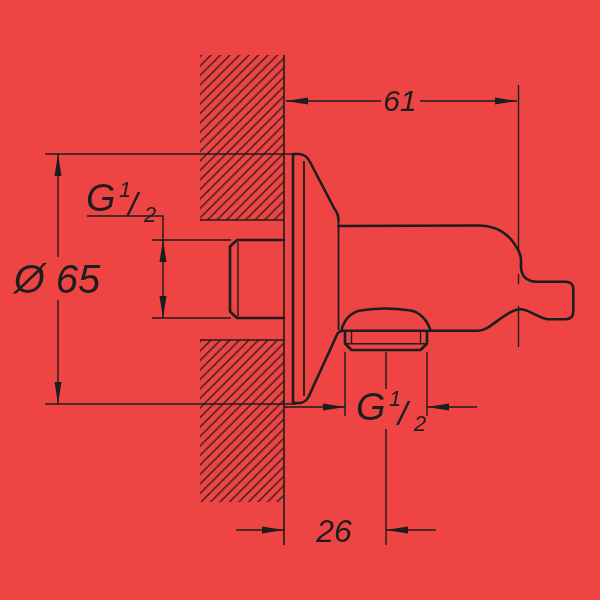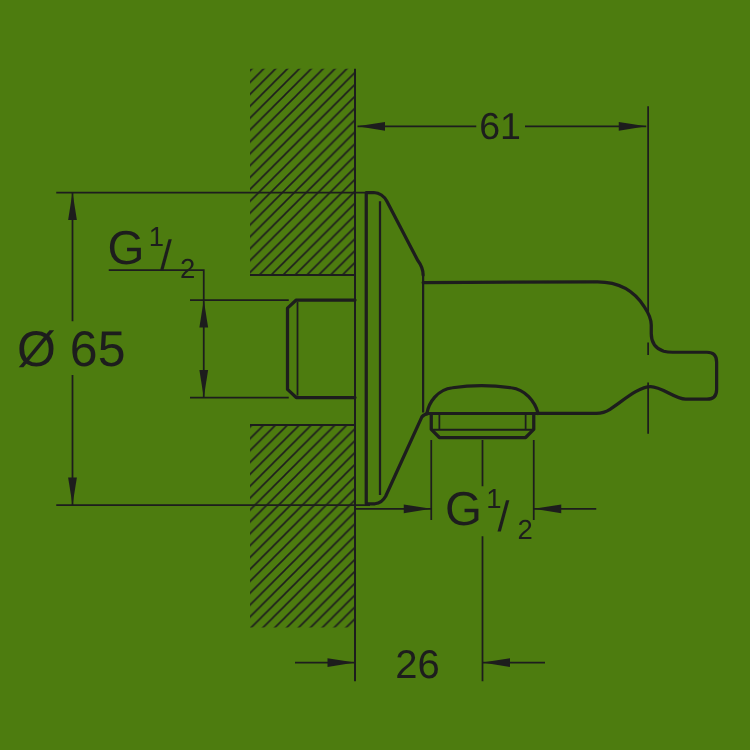--- a/index.html
+++ b/index.html
@@ -1,16 +1,16 @@
 <!DOCTYPE html>
 <html><head>
 <meta charset="utf-8">
 <style>
   html,body{margin:0;padding:0;background:#fff;}
-  .stage{width:600px;height:600px;background:#4d7c0f;position:relative;overflow:hidden;}
+  .stage{width:600px;height:600px;background:#ef4444;position:relative;overflow:hidden;font-style:italic;}
   svg{display:block;}
   text{font-family:"Liberation Sans", sans-serif; fill:#1d1d1d;}
   .thick{stroke:#1d1d1d;stroke-width:2.6;fill:none;stroke-linejoin:round;stroke-linecap:round;}
   .med{stroke:#1d1d1d;stroke-width:1.8;fill:none;}
   .thin{stroke:#1d1d1d;stroke-width:1.4;fill:none;}
   .wallline{stroke:#1d1d1d;stroke-width:1.6;fill:none;}
   .arrow{fill:#1d1d1d;stroke:none;}
 </style>
 </head>
 <body>

